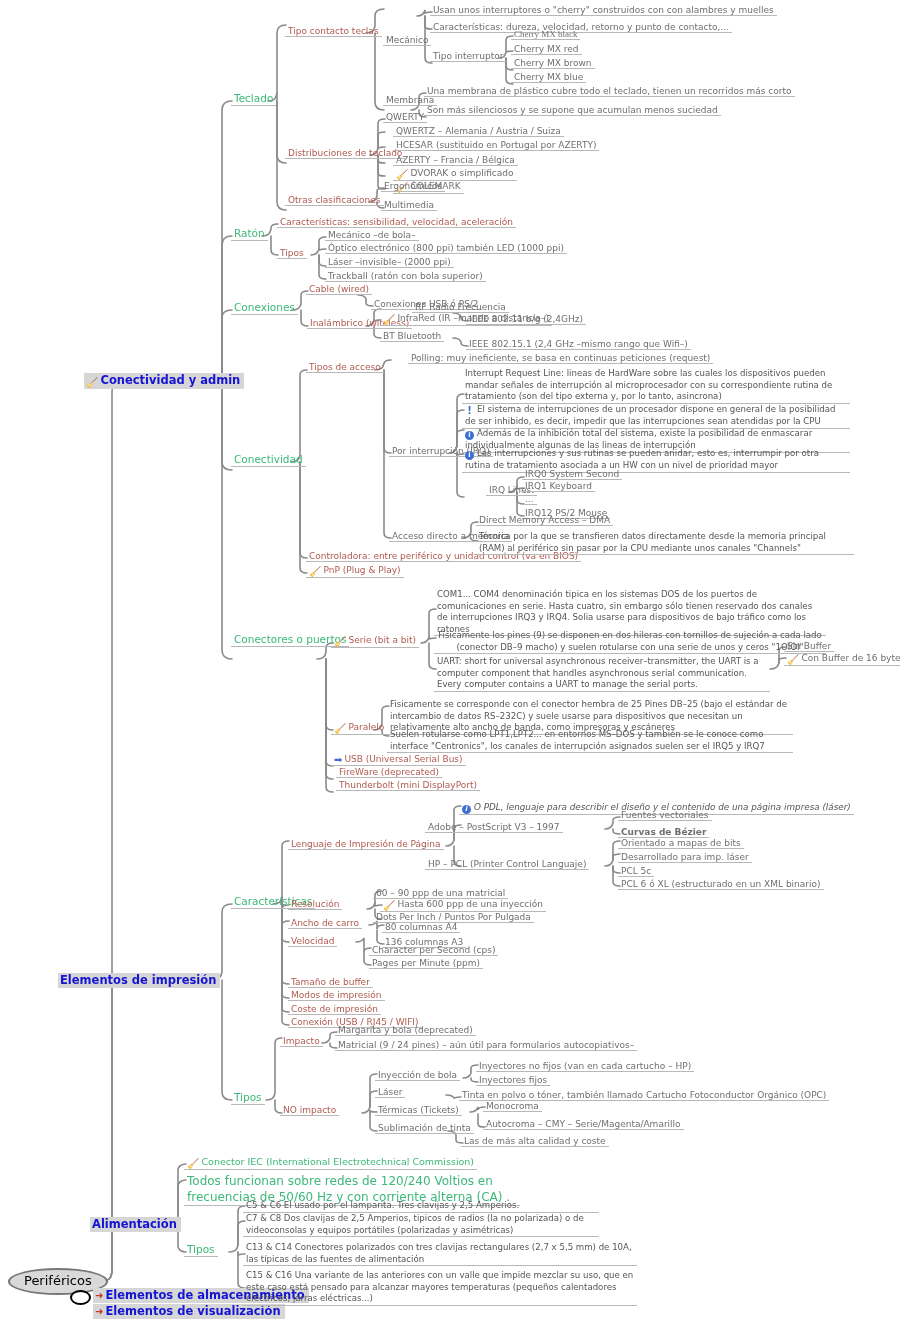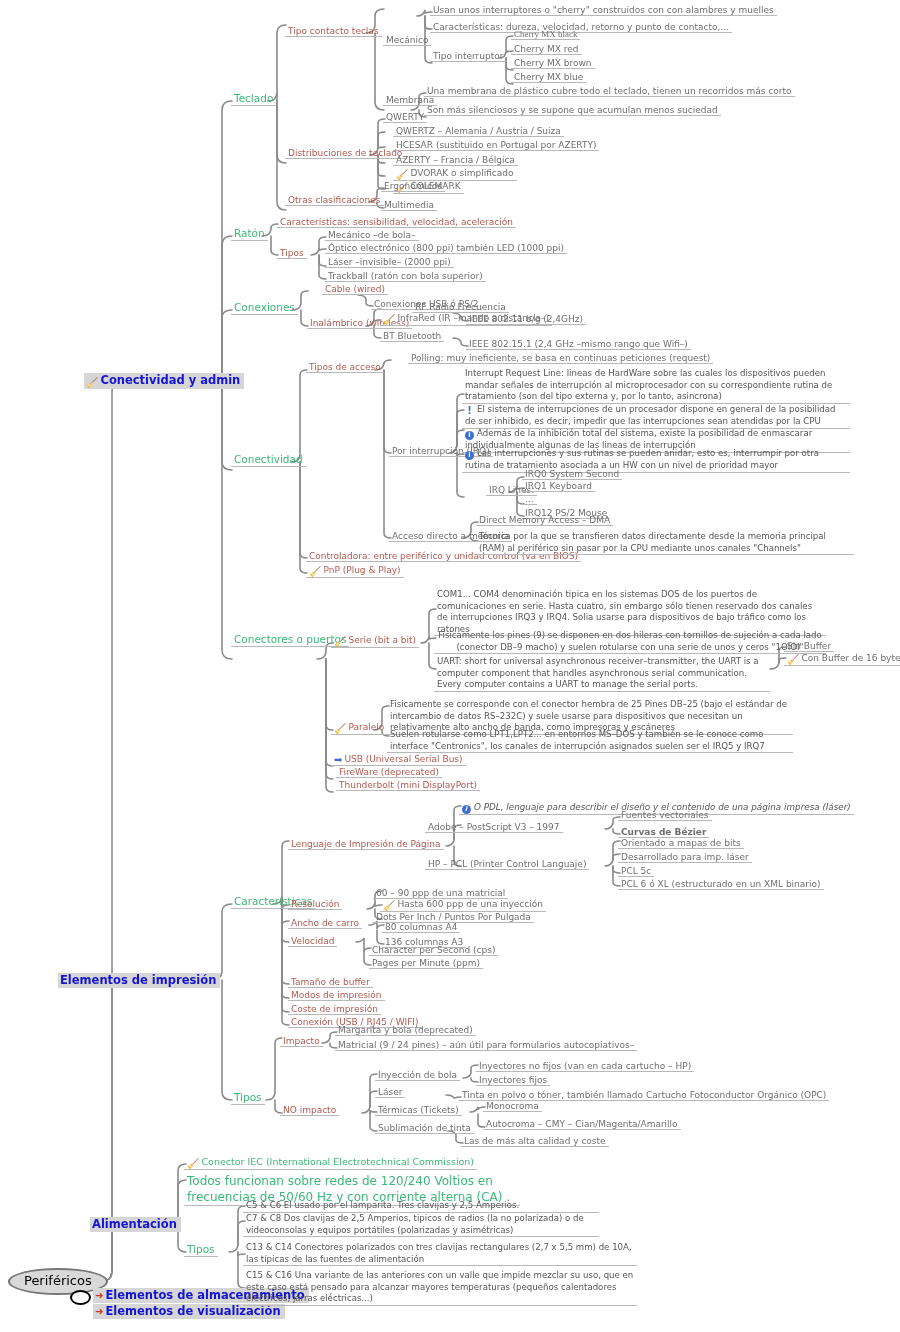--- a/index.html
+++ b/index.html
@@ -271,21 +271,21 @@
 <div class="node t-l5" style="left:381px;top:181px;">Ergonómicos</div>
 <div class="node t-l5" style="left:381px;top:200px;">Multimedia</div>
 
 <div class="node t-l3" style="left:277px;top:217px;">Características: sensibilidad, velocidad, aceleración</div>
 <div class="node t-l3" style="left:277px;top:248px;">Tipos</div>
 <div class="node t-l5" style="left:325px;top:230px;">Mecánico –de bola–</div>
 <div class="node t-l5" style="left:325px;top:243px;">Óptico electrónico (800 ppi) también LED (1000 ppi)</div>
 <div class="node t-l5" style="left:325px;top:257px;">Láser –invisible– (2000 ppi)</div>
 <div class="node t-l5" style="left:325px;top:271px;">Trackball (ratón con bola superior)</div>
 
-<div class="node t-l3" style="left:322px;top:284px;">Cable (wired)</div>
+<div class="node t-l3" style="left:306px;top:284px;">Cable (wired)</div>
 <div class="node t-l3" style="left:307px;top:318px;">Inalámbrico (wireless)</div>
 <div class="node t-l5" style="left:371px;top:299px;">Conexiones USB ó PS/2</div>
 <div class="node t-l5" style="left:380px;top:302px;margin-left:32px;">RF Radio Frecuencia</div>
 <div class="node t-l5" style="left:380px;top:313px;"><span class="ico ico-broom">🧹</span><span>InfraRed (IR –mando a distancia–)</span></div>
 <div class="node t-l5" style="left:380px;top:331px;">BT Bluetooth</div>
 <div class="node t-l5" style="left:466px;top:314px;">IEEE 802.11 b/g (2,4GHz)</div>
 <div class="node t-l5" style="left:466px;top:339px;">IEEE 802.15.1 (2,4 GHz –mismo rango que Wifi–)</div>
 
 <div class="node t-l3" style="left:306px;top:362px;">Tipos de acceso</div>
 <div class="node t-l3" style="left:306px;top:551px;">Controladora: entre periférico y unidad control (va en BIOS)</div>
@@ -362,21 +362,21 @@
 
 <div class="node t-l4" style="left:375px;top:1070px;">Inyección de bola</div>
 <div class="node t-l4" style="left:375px;top:1087px;">Láser</div>
 <div class="node t-l4" style="left:375px;top:1105px;">Térmicas (Tickets)</div>
 <div class="node t-l4" style="left:375px;top:1123px;">Sublimación de tinta</div>
 
 <div class="node t-l5" style="left:476px;top:1061px;">Inyectores no fijos (van en cada cartucho – HP)</div>
 <div class="node t-l5" style="left:476px;top:1075px;">Inyectores fijos</div>
 <div class="node t-l5" style="left:459px;top:1090px;">Tinta en polvo o tóner, también llamado Cartucho Fotoconductor Orgánico (OPC)</div>
 <div class="node t-l5" style="left:483px;top:1101px;">Monocroma</div>
-<div class="node t-l5" style="left:483px;top:1119px;">Autocroma – CMY – Cian/Magenta/Amarillo</div>
+<div class="node t-l5" style="left:483px;top:1119px;">Autocroma – CMY – Serie/Magenta/Amarillo</div>
 <div class="node t-l5" style="left:461px;top:1136px;">Las de más alta calidad y coste</div>
 
 <div class="node t-green" style="left:184px;top:1157px;"><span class="ico ico-broom">🧹</span><span>Conector IEC (International Electrotechnical Commission)</span></div>
 <div class="node t-green-para" style="left:184px;top:1173px;width:330px;">Todos funcionan sobre redes de 120/240 Voltios en frecuencias de 50/60 Hz y con corriente alterna (CA) .</div>
 <div class="node t-l2" style="left:184px;top:1244px;">Tipos</div>
 
 <div class="node t-para" style="left:243px;top:1200px;width:350px;">C5 &amp; C6  El usado por el lamparita. Tres clavijas y 2,5 Amperios.</div>
 <div class="node t-para" style="left:243px;top:1213px;width:350px;">C7 &amp; C8 Dos clavijas de 2,5 Amperios, tipicos de radios (la no polarizada) o de videoconsolas y equipos portátiles (polarizadas y asimétricas)</div>
 <div class="node t-para" style="left:243px;top:1242px;width:388px;">C13 &amp; C14 Conectores polarizados con tres clavijas rectangulares (2,7 x 5,5 mm) de 10A, las típicas de las fuentes de alimentación</div>
 <div class="node t-para" style="left:243px;top:1270px;width:388px;">C15 &amp; C16 Una variante de las anteriores con un valle que impide mezclar su uso, que en este caso está pensado para alcanzar mayores temperaturas (pequeños calentadores eléctricos, jarras eléctricas...)</div>

